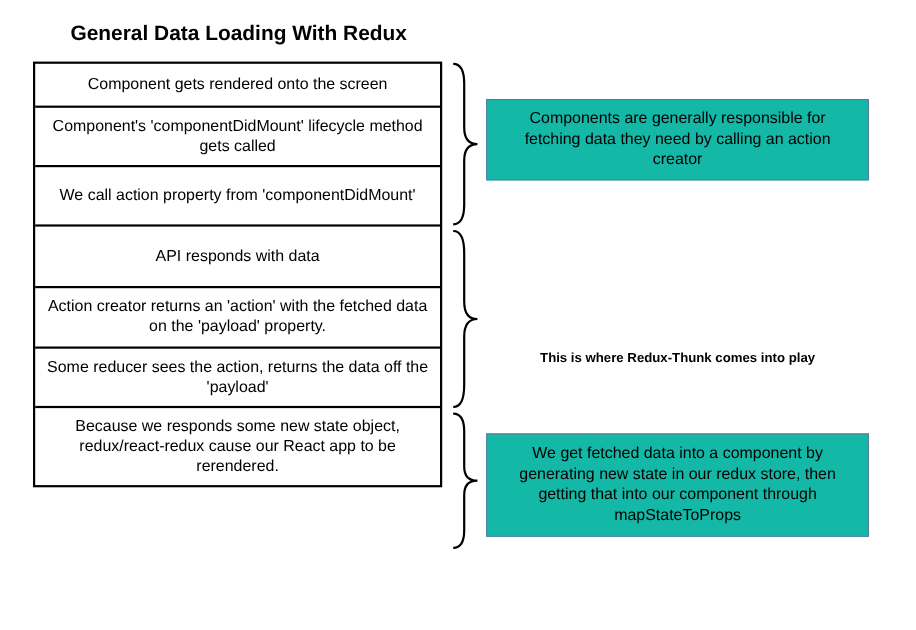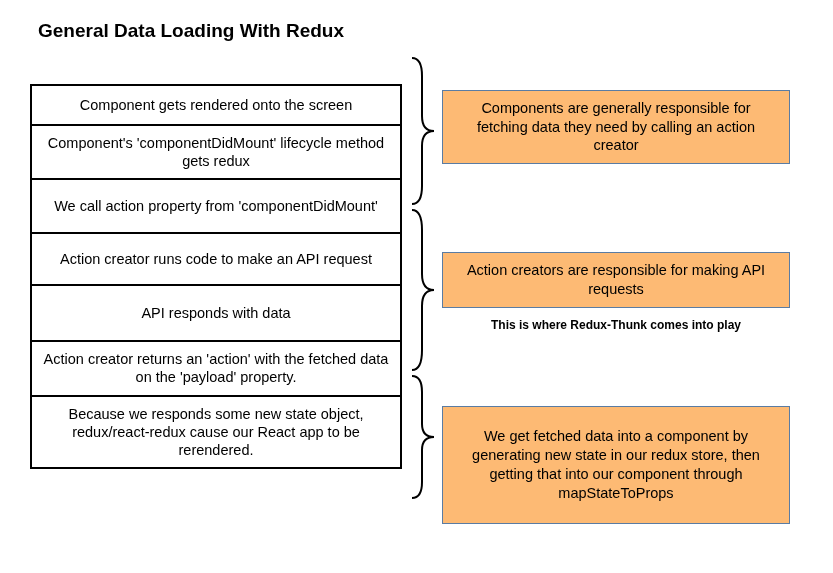--- a/index.html
+++ b/index.html
@@ -8,32 +8,31 @@
     padding: 20px 30px;
     font-family: Arial, Helvetica, sans-serif;
     background: #ffffff;
     width: 833px;
     height: 573px;
   }
   .title {
     font-weight: bold;
     font-size: 19px;
     margin-bottom: 14px;
-    margin-left: 8px;
+    margin-left: 34px;
   }
   .layout {
     display: flex;
     gap: 6px;
   }
   .left-col {
     width: 372px;
     display: flex;
     flex-direction: column;
     border: 2px solid #000;
-    margin-top: 28px;
   }
   .step {
     border-bottom: 2px solid #000;
     padding: 8px 10px;
     min-height: 40px;
     display: flex;
     align-items: center;
     justify-content: center;
     text-align: center;
     font-size: 14.5px;
@@ -50,21 +49,21 @@
     width: 100%;
   }
   .right-col {
     width: 348px;
     position: relative;
   }
   .note {
     position: absolute;
     left: 0;
     width: 100%;
-    background: #fdba74;
+    background: #14b8a6;
     border: 1px solid #5a7ca3;
     padding: 10px 12px;
     font-size: 14.5px;
     line-height: 1.3;
     text-align: center;
     display: flex;
     align-items: center;
     justify-content: center;
   }
   .caption {
@@ -79,40 +78,39 @@
 </style>
 </head>
 <body>
 
 <div class="title">General Data Loading With Redux</div>
 
 <div class="layout">
 
   <div class="left-col">
     <div class="step" style="min-height:40px">Component gets rendered onto the screen</div>
-    <div class="step" style="min-height:54px">Component's 'componentDidMount' lifecycle method gets redux</div>
+    <div class="step" style="min-height:54px">Component's 'componentDidMount' lifecycle method gets called</div>
     <div class="step" style="min-height:54px">We call action property from 'componentDidMount'</div>
-    <div class="step" style="min-height:52px">Action creator runs code to make an API request</div>
     <div class="step" style="min-height:56px">API responds with data</div>
     <div class="step" style="min-height:54px">Action creator returns an 'action' with the fetched data on the 'payload' property.</div>
+    <div class="step" style="min-height:54px">Some reducer sees the action, returns the data off the 'payload'</div>
     <div class="step" style="min-height:70px">Because we responds some new state object, redux/react-redux cause our React app to be rerendered.</div>
   </div>
 
   <div class="brace-col">
     <svg class="brace" style="top:0;height:150px" viewBox="0 0 28 150" preserveAspectRatio="none">
       <path d="M4,2 Q14,2 14,20 L14,60 Q14,75 26,75 Q14,75 14,90 L14,130 Q14,148 4,148" fill="none" stroke="#000" stroke-width="2"></path>
     </svg>
     <svg class="brace" style="top:152px;height:164px" viewBox="0 0 28 164" preserveAspectRatio="none">
       <path d="M4,2 Q14,2 14,22 L14,66 Q14,82 26,82 Q14,82 14,98 L14,142 Q14,162 4,162" fill="none" stroke="#000" stroke-width="2"></path>
     </svg>
     <svg class="brace" style="top:318px;height:126px" viewBox="0 0 28 126" preserveAspectRatio="none">
       <path d="M4,2 Q14,2 14,18 L14,50 Q14,63 26,63 Q14,63 14,76 L14,108 Q14,124 4,124" fill="none" stroke="#000" stroke-width="2"></path>
     </svg>
   </div>
 
   <div class="right-col">
     <div class="note" style="top:34px;height:74px">Components are generally responsible for fetching data they need by calling an action creator</div>
-    <div class="note" style="top:196px;height:56px">Action creators are responsible for making API requests</div>
     <div class="caption" style="top:262px">This is where Redux-Thunk comes into play</div>
-    <div class="note" style="top:350px;height:118px">We get fetched data into a component by generating new state in our redux store, then getting that into our component through mapStateToProps</div>
+    <div class="note" style="top:338px;height:94px">We get fetched data into a component by generating new state in our redux store, then getting that into our component through mapStateToProps</div>
   </div>
 
 </div>
 
 </body></html>

